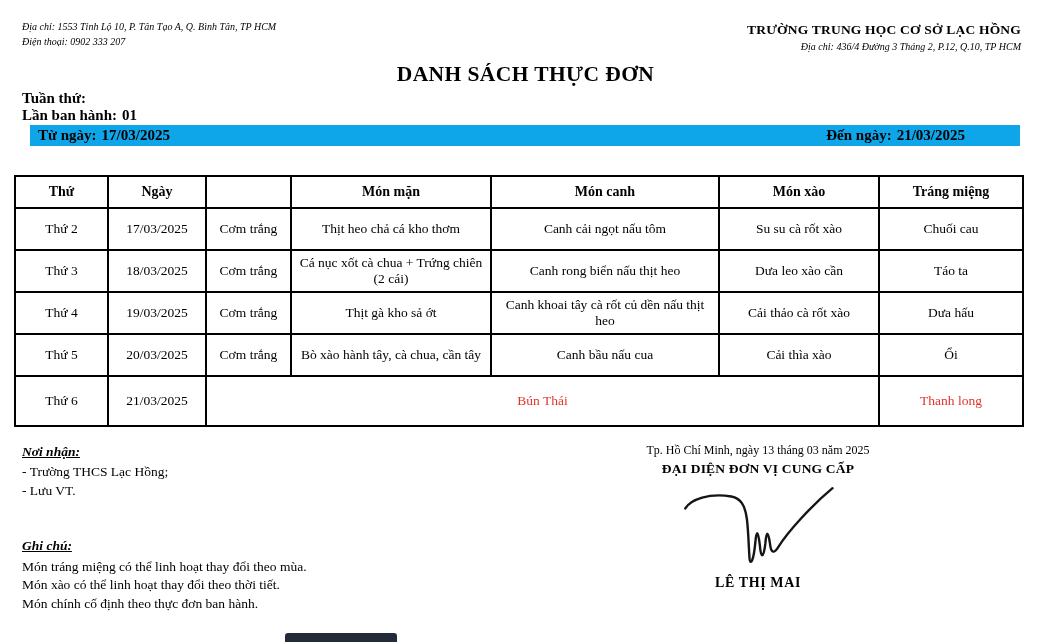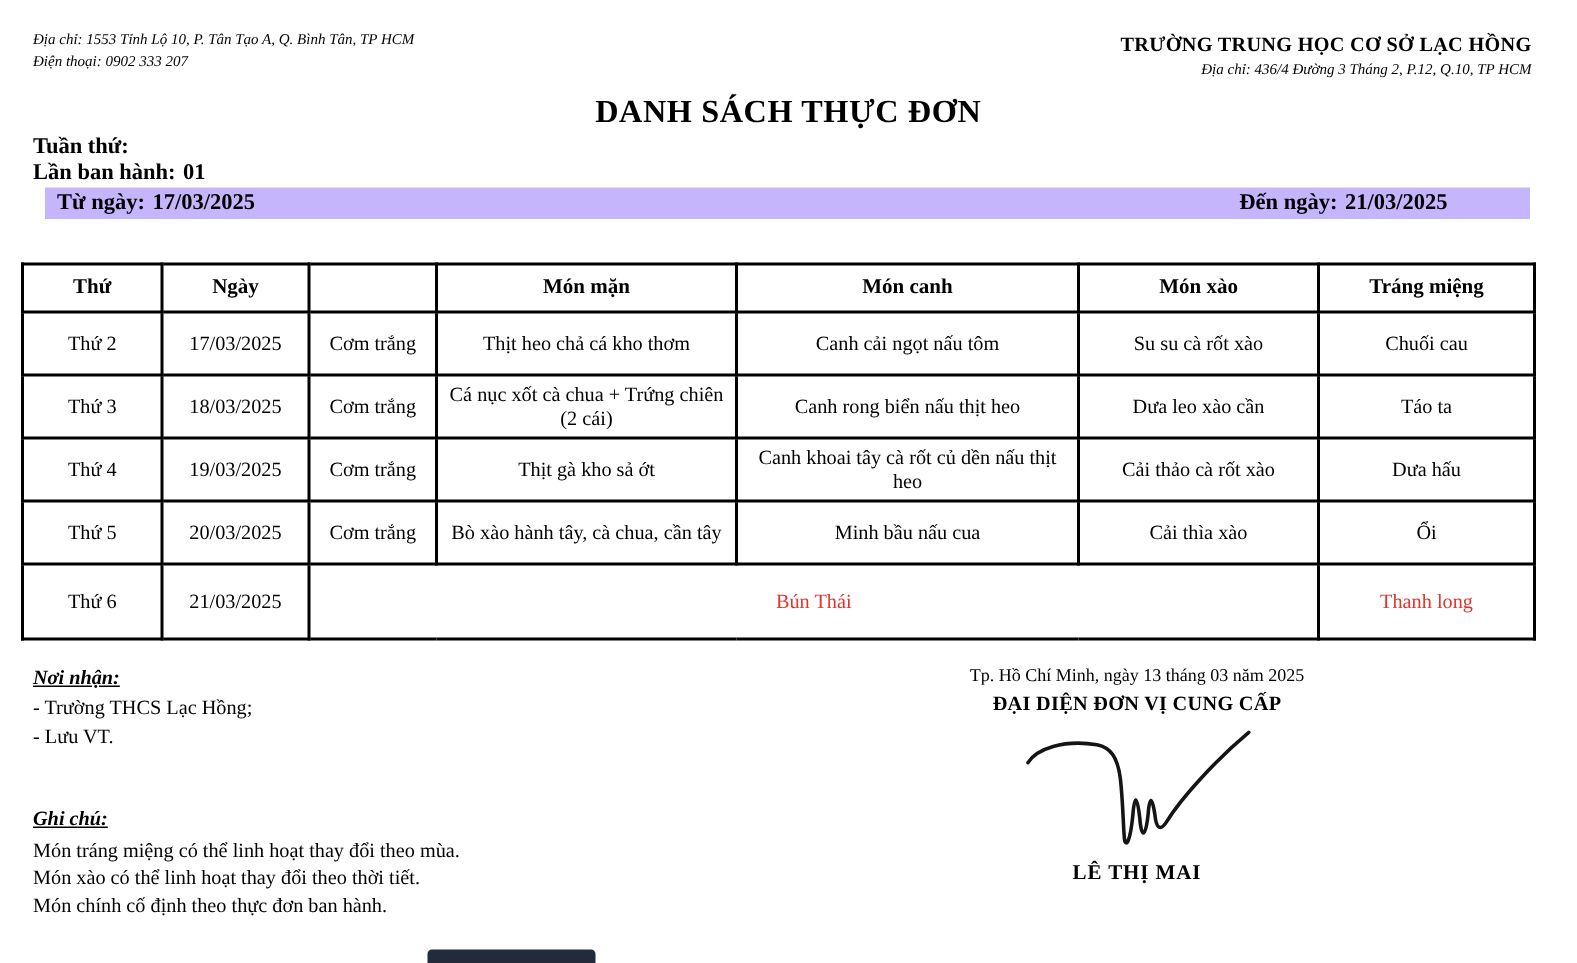--- a/index.html
+++ b/index.html
@@ -7,21 +7,21 @@
   body {
     width:1051px; height:642px; position:relative; overflow:hidden;
     font-family:"Liberation Serif","DejaVu Serif",serif; color:#000;
   }
   .header { display:flex; justify-content:space-between; padding:20px 30px 0 22px; }
   .org-name { font-weight:bold; font-size:13.5px; letter-spacing:0.2px; line-height:1.45; }
   .org-line { font-style:italic; font-size:10px; line-height:1.45; }
   .header-right { text-align:right; }
   .page-title { text-align:center; font-weight:bold; font-size:21.5px; margin-top:8px; letter-spacing:0.4px; }
   .info-row1 { display:flex; justify-content:space-between; padding:0 116px 0 22px; font-weight:bold; font-size:15px; margin-top:3px;flex-direction:column; }
-  .info-row2 { margin:1px 31px 0 30px; background:#c4b5fd; display:flex; justify-content:space-between; padding:2px 55px 2px 8px; font-weight:bold; font-size:15px; }
+  .info-row2 { margin:1px 31px 0 30px; background:#0ea5e9; display:flex; justify-content:space-between; padding:2px 55px 2px 8px; font-weight:bold; font-size:15px; }
   .lbl { margin-right:5px; }
   table.menu { border-collapse:collapse; table-layout:fixed; width:1008px; margin:29px 29px 0 14px; }
   table.menu th, table.menu td { border:2px solid #000; text-align:center; vertical-align:middle; padding:1px 6px; }
   table.menu th { font-weight:bold; font-size:14px; height:32px; }
   table.menu td { font-size:13.5px; }
   table.menu tbody tr { height:42px; }
   table.menu tbody tr.row-friday { height:50px; }
   .red { color:#e53329; }
   .footer { position:relative; height:204px; }
   .recipients { position:absolute; left:22px; top:16px; font-size:13.5px; line-height:1.35; }
@@ -113,21 +113,21 @@
       <td>Thịt gà kho sả ớt</td>
       <td>Canh khoai tây cà rốt củ dền nấu thịt heo</td>
       <td>Cải thảo cà rốt xào</td>
       <td>Dưa hấu</td>
     </tr>
     <tr>
       <td>Thứ 5</td>
       <td>20/03/2025</td>
       <td>Cơm trắng</td>
       <td>Bò xào hành tây, cà chua, cần tây</td>
-      <td>Minh bầu nấu cua</td>
+      <td>Canh bầu nấu cua</td>
       <td>Cải thìa xào</td>
       <td>Ổi</td>
     </tr>
     <tr class="row-friday">
       <td>Thứ 6</td>
       <td>21/03/2025</td>
       <td colspan="4" class="red">Bún Thái</td>
       <td class="red">Thanh long</td>
     </tr>
   </tbody>

